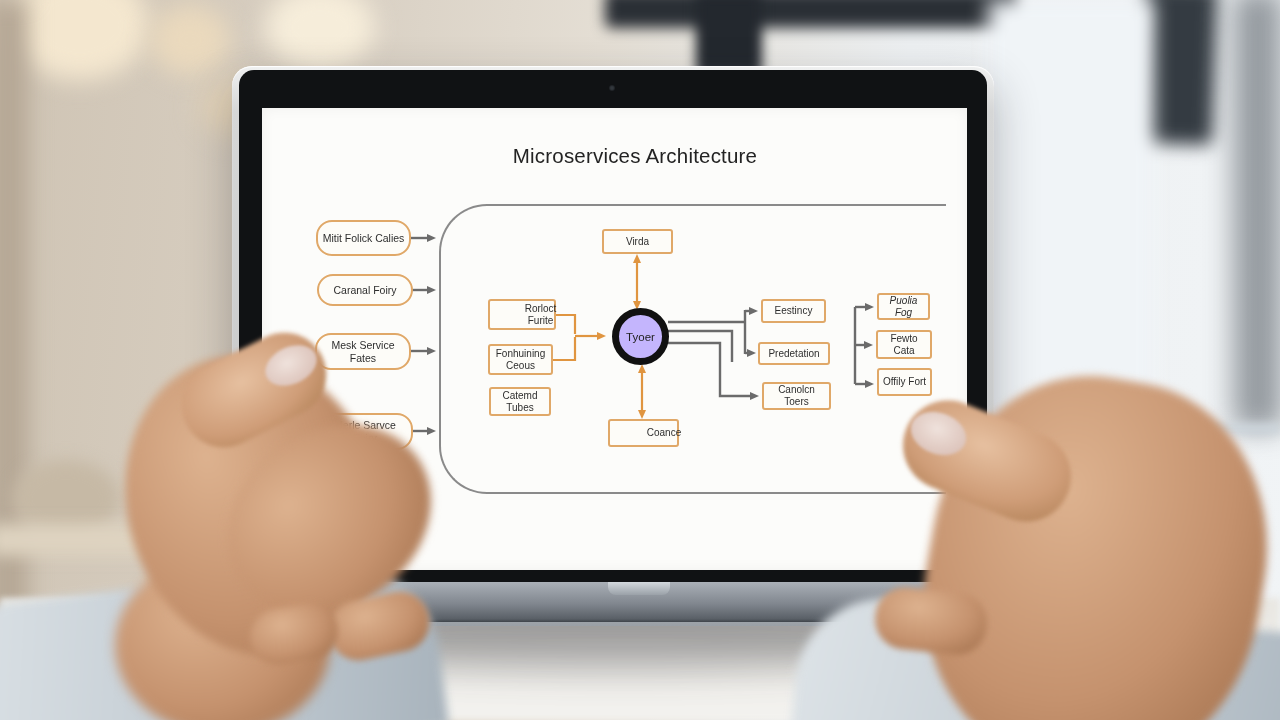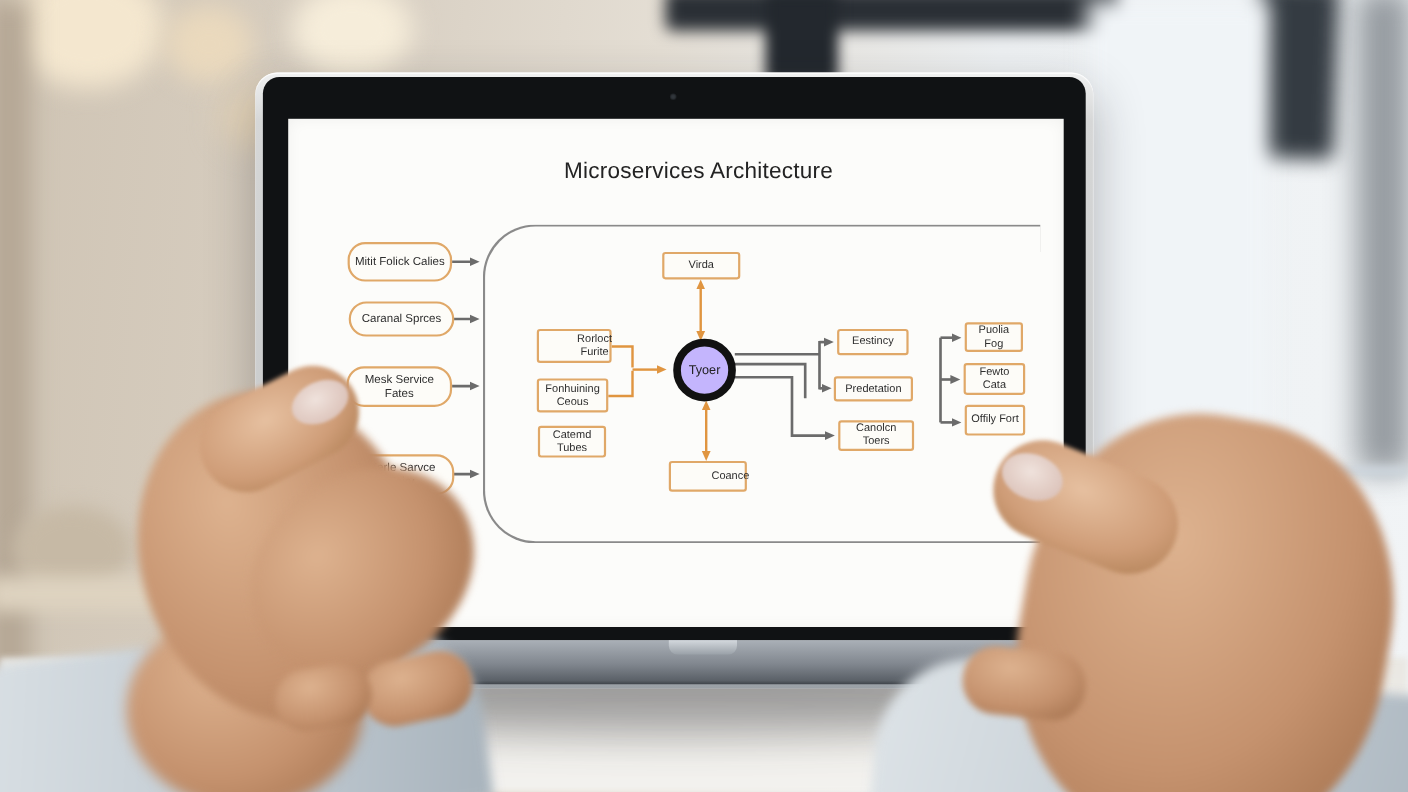--- a/index.html
+++ b/index.html
@@ -126,37 +126,37 @@
         <g stroke="#e09540" stroke-width="2.2" fill="none">
           <path d="M294 207 H313 V226"></path>
           <path d="M291 252 H313 V229"></path>
           <path d="M313 228 H336" marker-end="url(#mo)"></path>
           <path d="M375 154 V194" marker-start="url(#mo)" marker-end="url(#mo)"></path>
           <path d="M380 264 V303" marker-start="url(#mo)" marker-end="url(#mo)"></path>
         </g>
       </svg>
 
       <div class="node lg" style="left:54px;top:112px;width:95px;height:36px;">Mitit Folick Calies</div>
-      <div class="node lg" style="left:55px;top:166px;width:96px;height:32px;">Caranal Sprces</div>
+      <div class="node lg" style="left:55px;top:166px;width:96px;height:32px;">Caranal Foiry</div>
       <div class="node lg" style="left:53px;top:225px;width:96px;height:37px;">Mesk Service Fates</div>
       <div class="node lg" style="left:55px;top:305px;width:96px;height:37px;">Merle Sarvce Foiry</div>
 
       <div class="node" style="left:226px;top:191px;width:68px;height:31px;padding-left:40px;">Rorloct Furite</div>
       <div class="node" style="left:226px;top:236px;width:65px;height:31px;">Fonhuining Ceous</div>
       <div class="node" style="left:227px;top:279px;width:62px;height:29px;text-align:center;">Catemd Tubes</div>
 
       <div class="node" style="left:340px;top:121px;width:71px;height:25px;">Virda</div>
       <div id="hub" class="abs">Tyoer</div>
       <div class="node" style="left:346px;top:311px;width:71px;height:28px;padding-left:44px;">Coance</div>
 
       <div class="node" style="left:499px;top:191px;width:65px;height:24px;">Eestincy</div>
       <div class="node" style="left:496px;top:234px;width:72px;height:23px;">Predetation</div>
       <div class="node" style="left:500px;top:274px;width:69px;height:28px;">Canolcn Toers</div>
 
-      <div class="node" style="left:615px;top:185px;width:53px;height:27px;">Puolia Fog</div>
+      <div class="node" style="left:615px;top:185px;width:53px;height:27px;font-style:italic;">Puolia Fog</div>
       <div class="node" style="left:614px;top:222px;width:56px;height:29px;">Fewto Cata</div>
       <div class="node" style="left:615px;top:260px;width:55px;height:28px;">Offily Fort</div>
     </div>
 
     <div id="hinge" class="abs">
       <div class="hinge-notch abs"></div>
       <div class="hinge-seam abs" style="left:90px;"></div>
       <div class="hinge-seam abs" style="left:723px;"></div>
     </div>
   </div>

